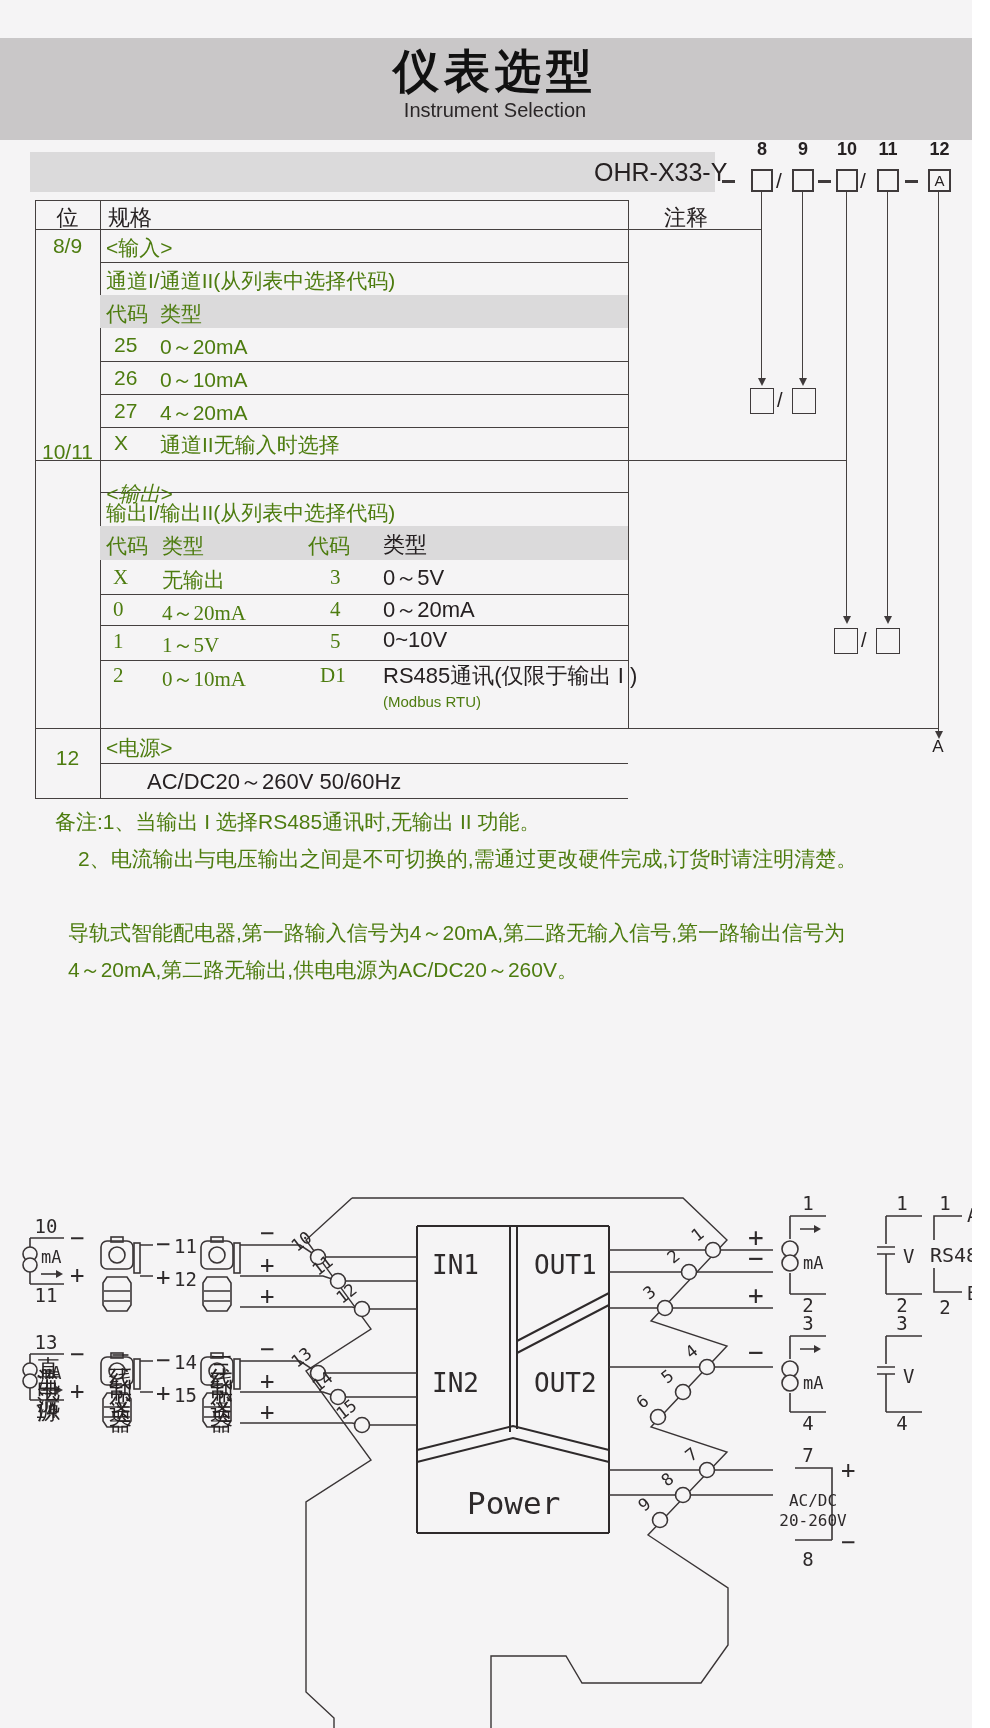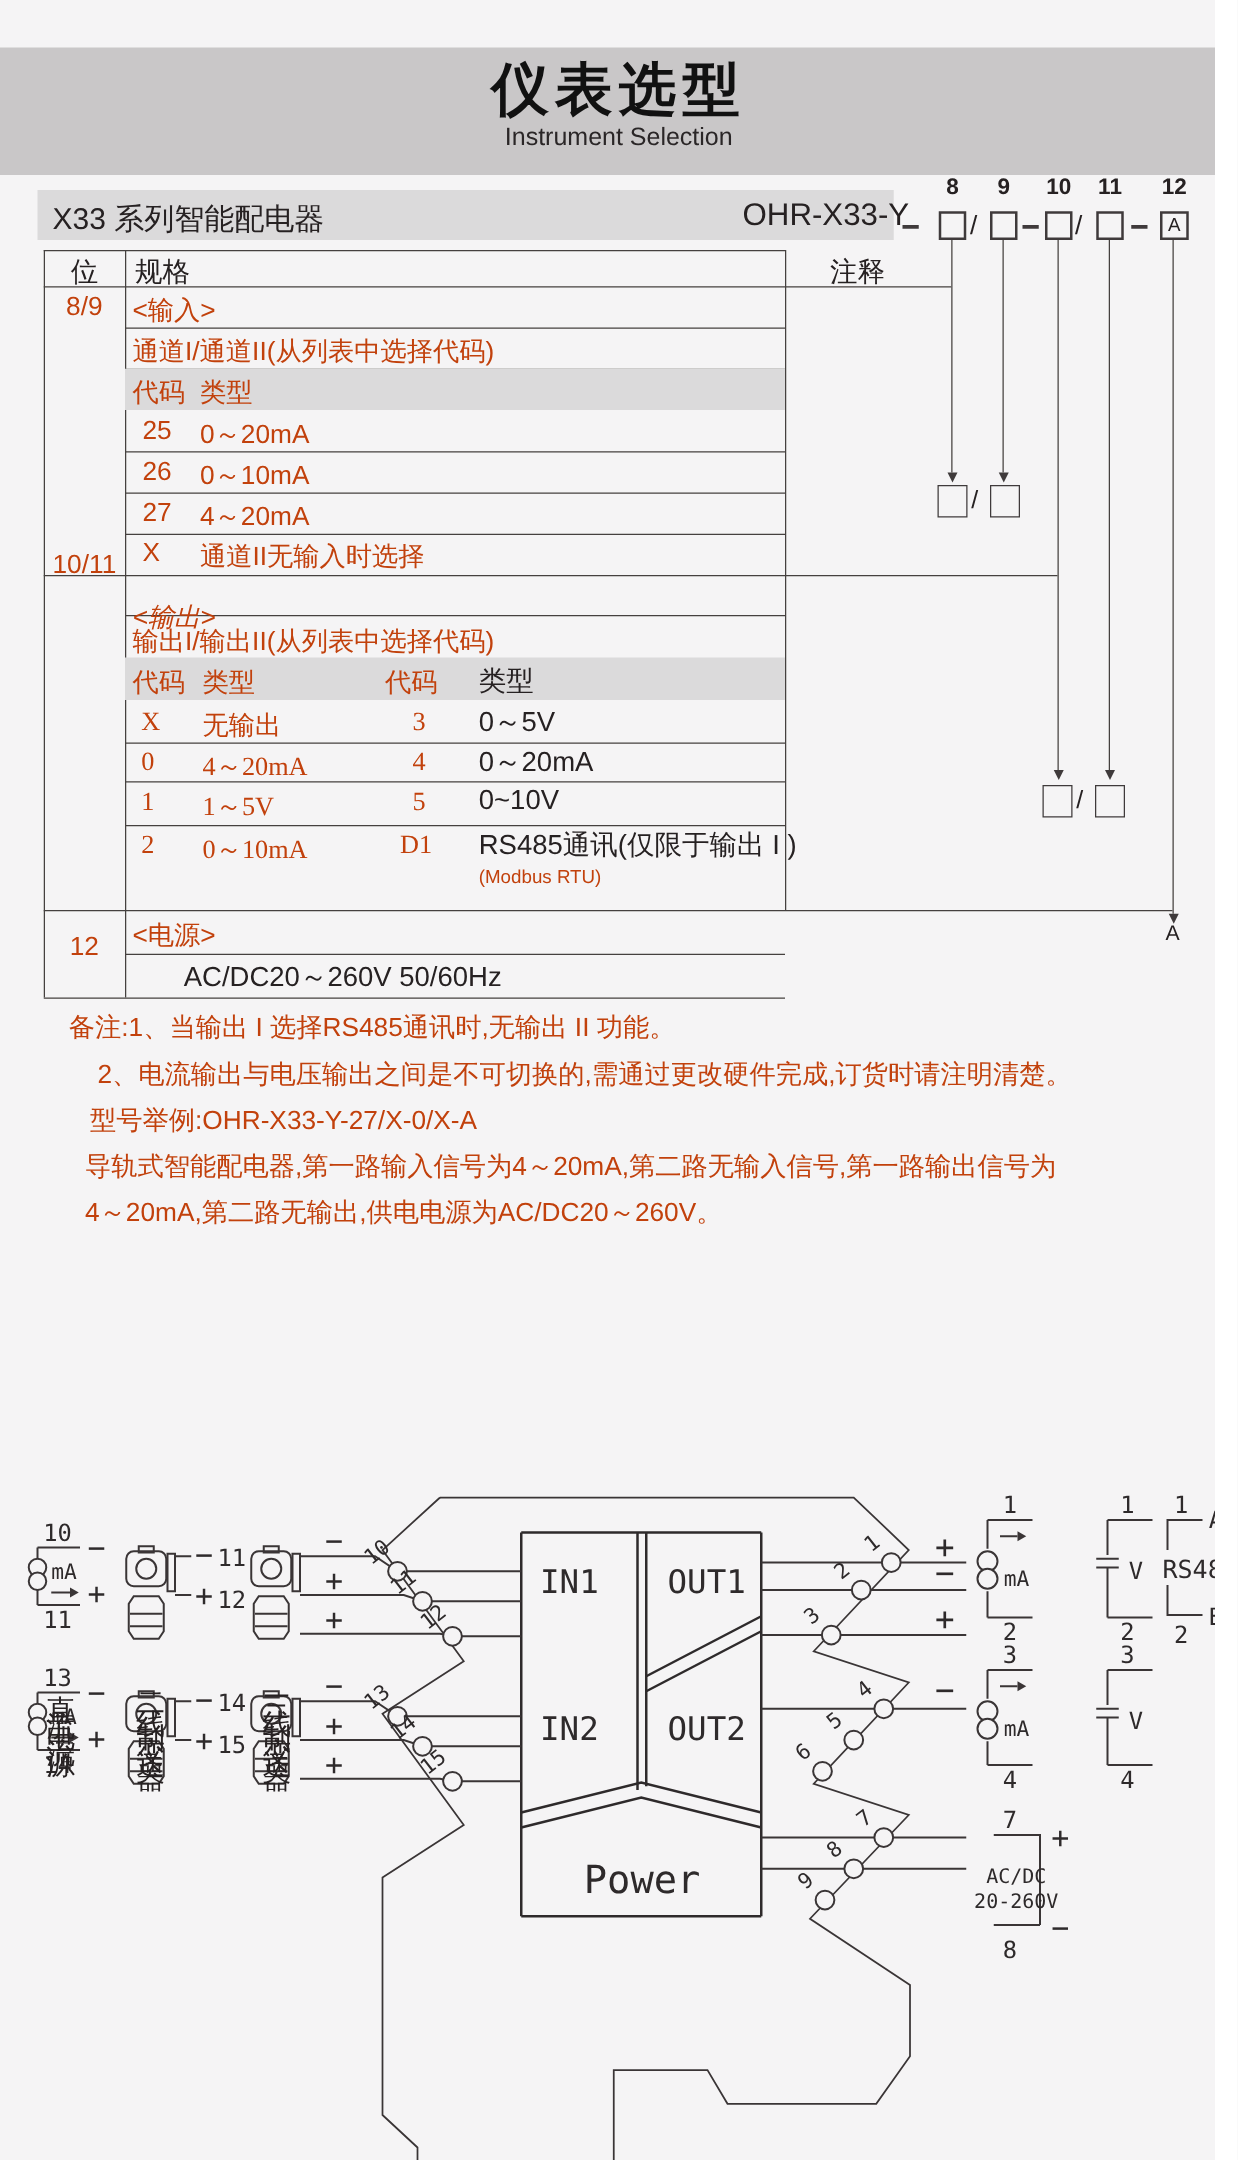--- a/index.html
+++ b/index.html
@@ -5,21 +5,21 @@
   html,body{margin:0;padding:0;}
   body{font-family:"Liberation Sans",sans-serif;}
   #sheet{position:relative;width:972px;height:1728px;background:#f5f4f5;overflow:hidden;color:#262122;}
   .abs{position:absolute;}
   .band{position:absolute;left:0;width:990px;background:#c9c7c8;text-align:center;}
   .band .t{font-size:46px;font-weight:bold;letter-spacing:5px;color:#111;line-height:1.1;}
   .band .s{font-size:20px;color:#2a2627;margin-top:2px;}
   .hl{position:absolute;height:1px;background:#45403f;}
   .vl{position:absolute;width:1px;background:#45403f;}
   .gray{position:absolute;background:#dbdadb;}
-  .cn{font-size:21px;color:#c2410c;white-space:nowrap;}
+  .cn{font-size:21px;color:#4d7c0f;white-space:nowrap;}
   .cnb{font-size:22px;color:#262122;white-space:nowrap;}
   .serif{font-family:"Liberation Serif",serif;}
   .cell{position:absolute;white-space:nowrap;}
   .ctr{text-align:center;}
   .box{position:absolute;border:2px solid #3f3a3b;background:transparent;}
   .dash{position:absolute;background:#3f3a3b;}
   .arrD{position:absolute;width:0;height:0;border-left:4px solid transparent;border-right:4px solid transparent;border-top:8px solid #3f3a3b;}
   .digit{position:absolute;font-size:18px;font-weight:bold;text-align:center;}
   .vcap{position:absolute;writing-mode:vertical-lr;text-orientation:upright;font-size:23px;letter-spacing:11px;color:#262122;}
   svg text{font-family:"DejaVu Sans Mono",monospace;fill:#2e2a2b;}
@@ -28,21 +28,20 @@
 <body>
 
 <div id="sheet">
 
   <div class="band" style="top:38px;height:94px;padding-top:8px;">
     <div class="t">仪表选型</div>
     <div class="s">Instrument Selection</div>
   </div>
 
   <div class="gray" style="left:30px;top:152px;width:685px;height:40px;"></div>
-  <div class="cell" style="left:42px;top:159px;font-size:24px;">X33 系列智能配电器</div>
   <div class="cell" style="left:594px;top:158px;font-size:25px;">OHR-X33-Y</div>
 
   <div class="digit" style="left:751px;top:139px;width:22px;">8</div>
   <div class="digit" style="left:792px;top:139px;width:22px;">9</div>
   <div class="digit" style="left:836px;top:139px;width:22px;">10</div>
   <div class="digit" style="left:877px;top:139px;width:22px;">11</div>
   <div class="digit" style="left:928px;top:139px;width:23px;">12</div>
 
   <div class="dash" style="left:722px;top:180px;width:13px;height:3px;"></div>
   <div class="box" style="left:751px;top:169px;width:18px;height:19px;"></div>
@@ -145,21 +144,20 @@
   <div class="cell cn serif" style="left:320px;top:663px;">D1</div>
   <div class="cell cnb" style="left:383px;top:661px;">RS485通讯(仅限于输出 I )</div>
   <div class="cell cn" style="left:383px;top:693px;font-size:15px;">(Modbus RTU)</div>
 
   <div class="cell cn ctr" style="left:35px;top:746px;width:65px;">12</div>
   <div class="cell cn" style="left:106px;top:734px;">&lt;电源&gt;</div>
   <div class="cell cnb" style="left:106px;top:767px;margin-left:41px;">AC/DC20～260V 50/60Hz</div>
 
   <div class="cell cn" style="left:55px;top:808px;">备注:1、当输出 I 选择RS485通讯时,无输出 II 功能。</div>
   <div class="cell cn" style="left:78px;top:845px;">2、电流输出与电压输出之间是不可切换的,需通过更改硬件完成,订货时请注明清楚。</div>
-  <div class="cell cn" style="left:72px;top:882px;">型号举例:OHR-X33-Y-27/X-0/X-A</div>
   <div class="cell cn" style="left:68px;top:919px;">导轨式智能配电器,第一路输入信号为4～20mA,第二路无输入信号,第一路输出信号为</div>
   <div class="cell cn" style="left:68px;top:956px;">4～20mA,第二路无输出,供电电源为AC/DC20～260V。</div>
 
 
   <svg class="abs" style="left:0;top:1119px;" width="990" height="609" viewBox="0 1119 990 609">
     <defs>
       <g id="xmtr" fill="none" stroke="#3a3536" stroke-width="1.6">
         <rect x="0" y="4" width="32" height="28" rx="6"></rect>
         <circle cx="16" cy="18" r="8"></circle>
         <rect x="10" y="0" width="12" height="5"></rect>

